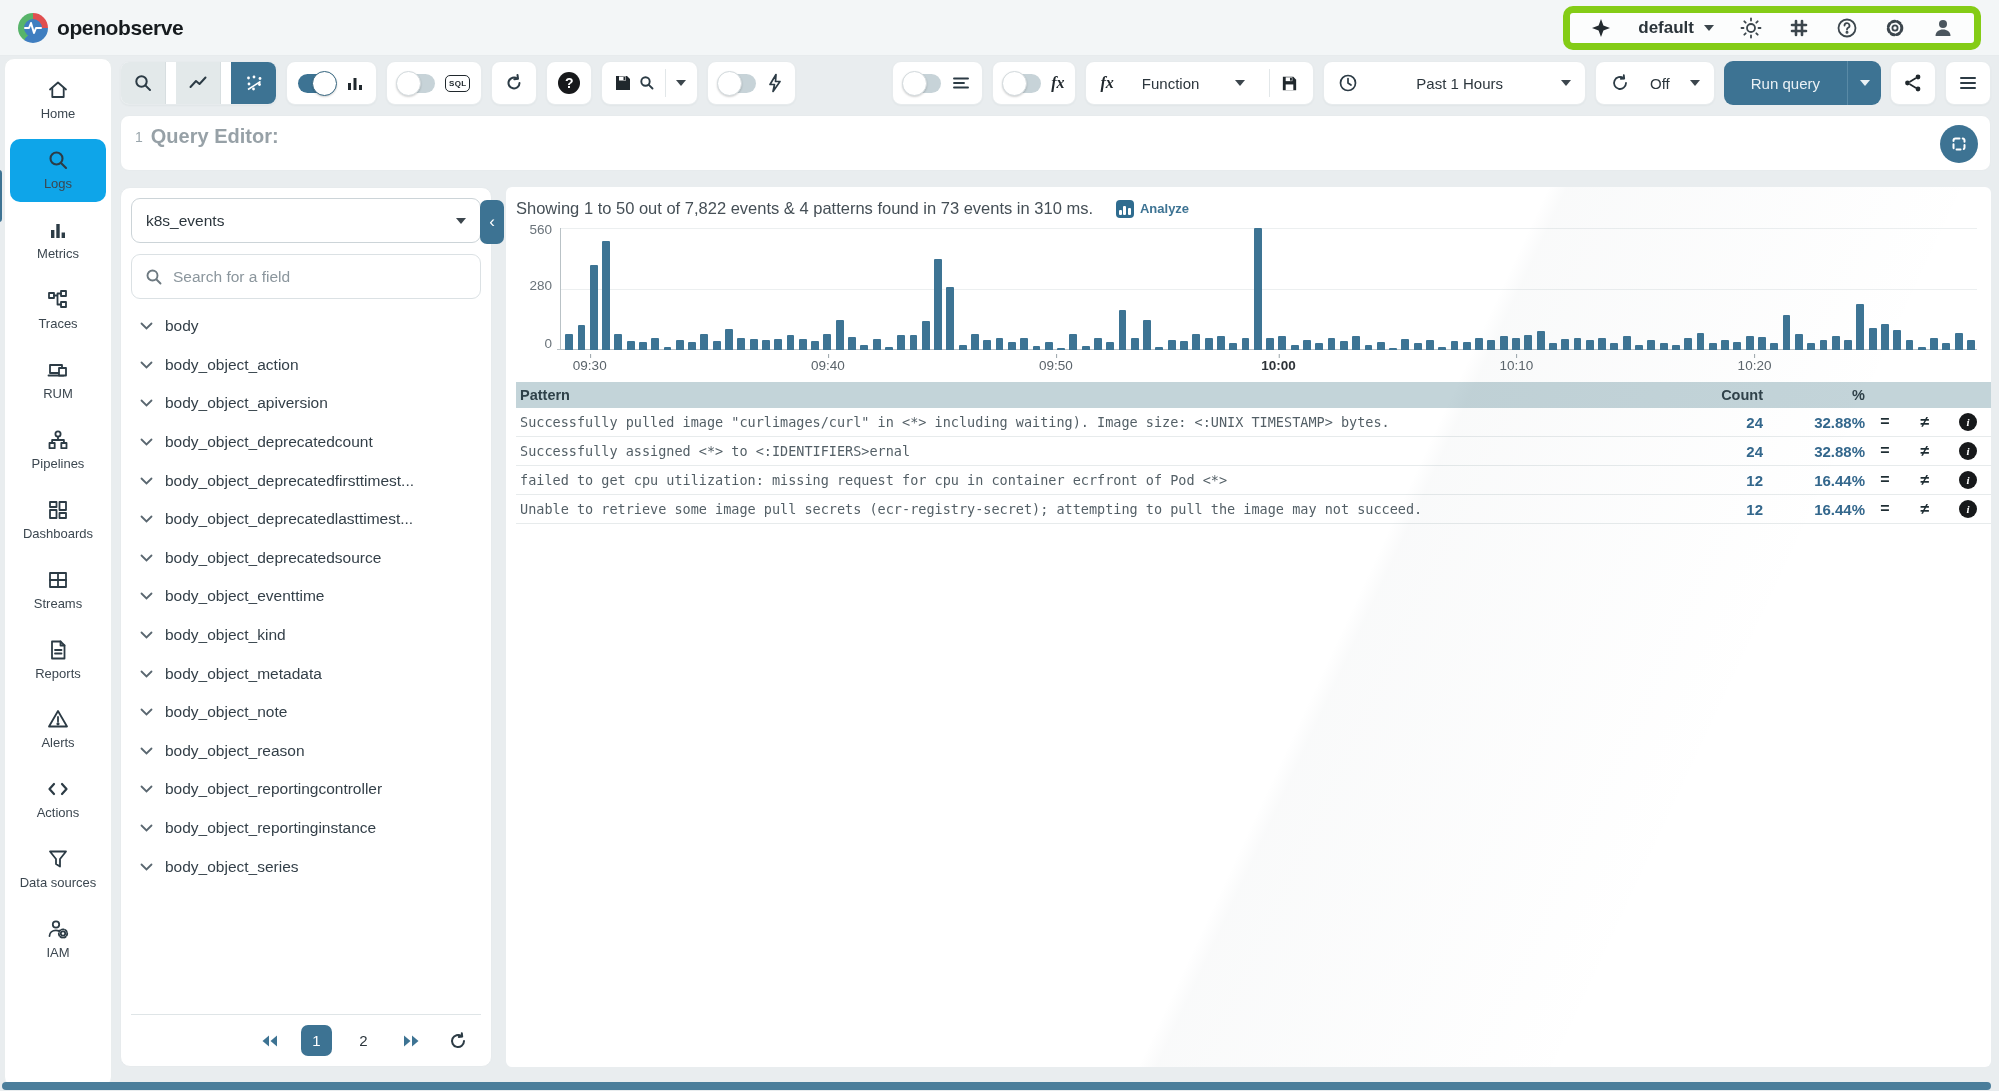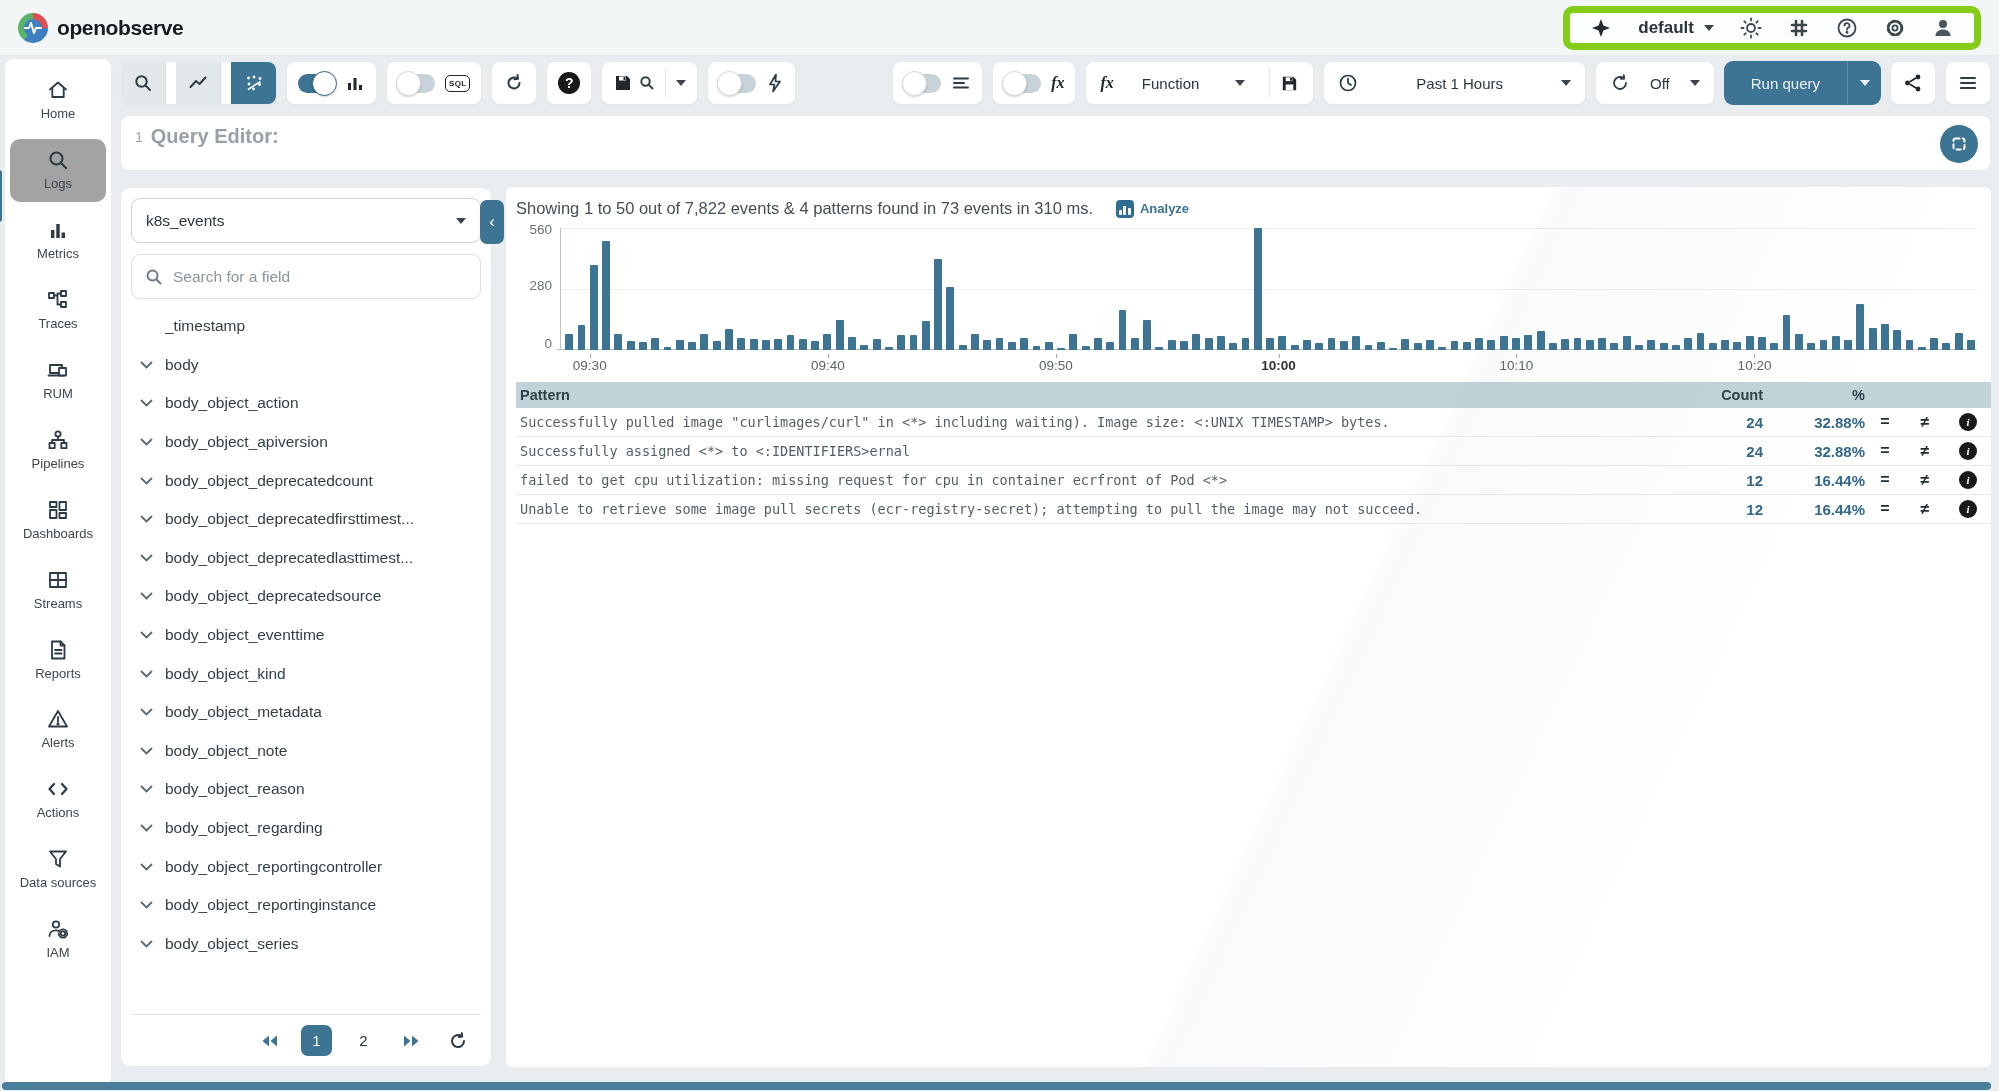--- a/index.html
+++ b/index.html
@@ -30,21 +30,21 @@
   .caret { width:0; height:0; border-left:5px solid transparent; border-right:5px solid transparent; border-top:6px solid #3c464d; }
   .top-icon { cursor:pointer; }
 
   
   .sidenav { position:absolute; left:4px; top:58px; width:108px; height:1029px;
     background:#ffffff; border-radius:10px; border:1px solid #e9edee;
     display:flex; flex-direction:column; align-items:center; padding-top:10px; }
   .nav-item { width:96px; border-radius:10px; padding:9px 2px 10px;
     display:flex; flex-direction:column; align-items:center; gap:5px; margin-bottom:7px; cursor:pointer; }
   .nav-item .lbl { font-size:13px; color:#3c4750; text-align:center; line-height:1.15; }
-  .nav-item.active { background:#a3a3a3;justify-content:center; }
+  .nav-item.active { background:#0ea5e9;justify-content:center; }
   .active-indicator { position:absolute; left:-4px; top:170px; width:6px; height:52px; background:#3d7393; border-radius:4px; }
 
   
   .main { position:absolute; left:120px; top:58px; width:1871px; height:1026px; }
 
   
   .toolbar { display:flex; align-items:center; gap:9px; height:50px; }
   .tb-card { background:#fff; border:1px solid #e7ebed; border-radius:9px; height:44px;
     display:flex; align-items:center; padding:0 11px; gap:10px; box-shadow:0 1px 2px rgba(20,40,50,.04); }
   .seg-group { padding:0; overflow:hidden; }
@@ -510,24 +510,20 @@
       <div class="collapse-tab">‹</div>
       <div class="field-search">
         <svg width="18" height="18" viewBox="0 0 18 18" class="ic" style="stroke:#6d7980;stroke-width:1.9">
             <circle cx="7.5" cy="7.5" r="5"></circle>
             <line x1="11.5" y1="11.5" x2="15.5" y2="15.5"></line>
           </svg>
         <input type="text" placeholder="Search for a field" style="">
       </div>
       <div class="fields-list" id="fields-list">
           <div class="field-row">
-            <span class="chev"></span>
-            <span class="fname">_timestamp</span>
-          </div>
-          <div class="field-row">
             <span class="chev">
               <svg width="13" height="8" viewBox="0 0 13 8">
                 <polyline points="1.5,1.5 6.5,6.5 11.5,1.5" fill="none" stroke="#5a6770" stroke-width="1.8" stroke-linecap="round"></polyline>
               </svg>
             </span>
             <span class="fname">body</span>
           </div>
           <div class="field-row">
             <span class="chev">
               <svg width="13" height="8" viewBox="0 0 13 8">
@@ -608,28 +604,20 @@
             </span>
             <span class="fname">body_object_note</span>
           </div>
           <div class="field-row">
             <span class="chev">
               <svg width="13" height="8" viewBox="0 0 13 8">
                 <polyline points="1.5,1.5 6.5,6.5 11.5,1.5" fill="none" stroke="#5a6770" stroke-width="1.8" stroke-linecap="round"></polyline>
               </svg>
             </span>
             <span class="fname">body_object_reason</span>
-          </div>
-          <div class="field-row">
-            <span class="chev">
-              <svg width="13" height="8" viewBox="0 0 13 8">
-                <polyline points="1.5,1.5 6.5,6.5 11.5,1.5" fill="none" stroke="#5a6770" stroke-width="1.8" stroke-linecap="round"></polyline>
-              </svg>
-            </span>
-            <span class="fname">body_object_regarding</span>
           </div>
           <div class="field-row">
             <span class="chev">
               <svg width="13" height="8" viewBox="0 0 13 8">
                 <polyline points="1.5,1.5 6.5,6.5 11.5,1.5" fill="none" stroke="#5a6770" stroke-width="1.8" stroke-linecap="round"></polyline>
               </svg>
             </span>
             <span class="fname">body_object_reportingcontroller</span>
           </div>
           <div class="field-row">

